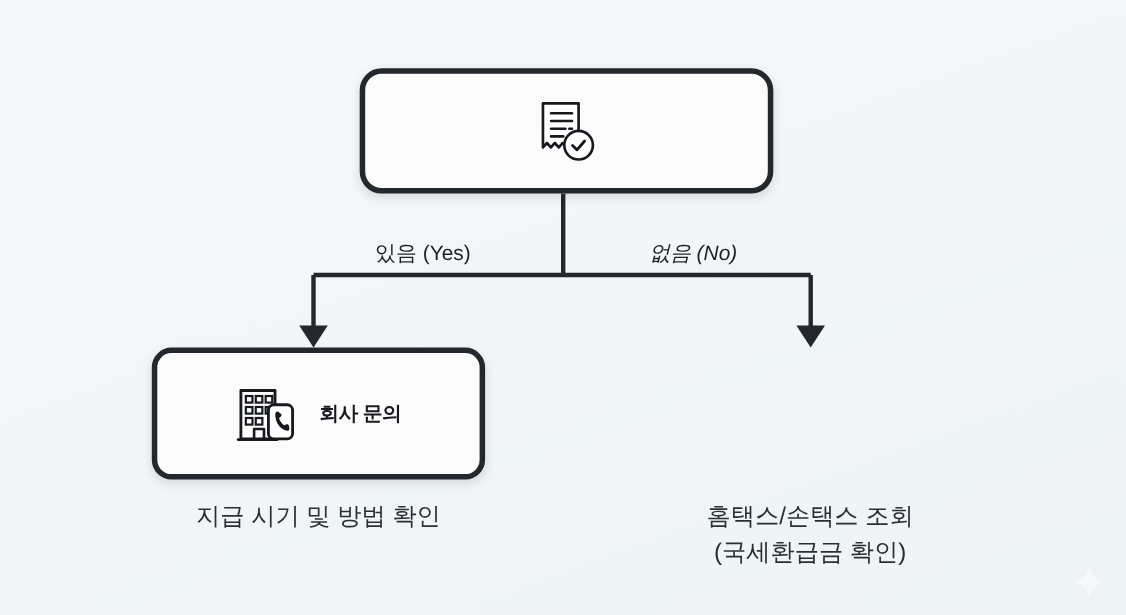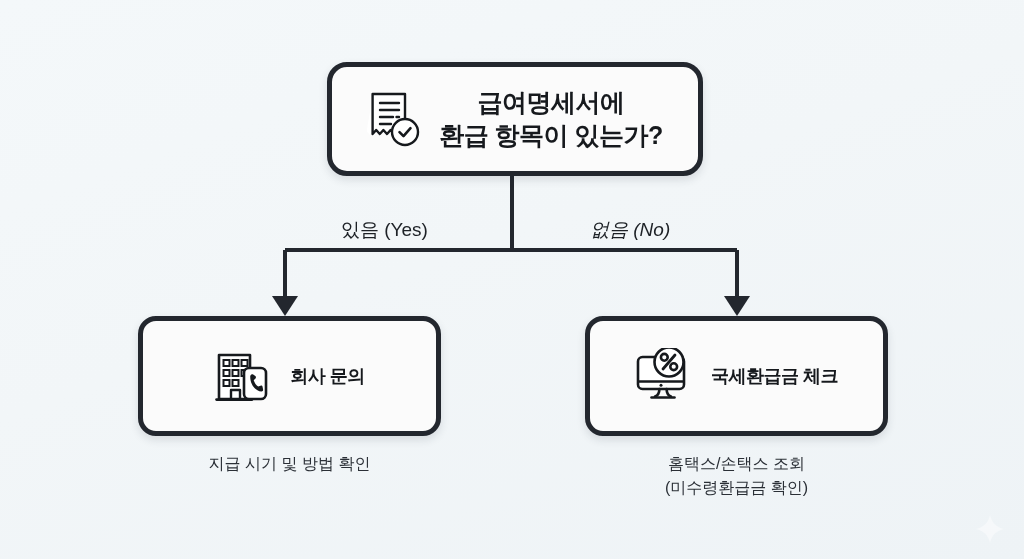--- a/index.html
+++ b/index.html
@@ -105,21 +105,21 @@
   }
   #edge-label-no {
     left: 590px;
     top: 217px;
     font-style: italic;
   }
 
   
   .caption {
     position: absolute;
-    font-size: 16px;
+    font-size: 22px;
     color: #2a2f36;
     text-align: center;
     line-height: 1.52;
     white-space: pre-line;
   }
   #caption-left {
     left: 138px;
     top: 452px;
     width: 303px;
   }
@@ -167,22 +167,20 @@
         <line x1="13" y1="13" x2="32" y2="13" stroke="#16191d" stroke-width="2.4" stroke-linecap="round"></line>
         <line x1="13" y1="20" x2="32" y2="20" stroke="#16191d" stroke-width="2.4" stroke-linecap="round"></line>
         <line x1="13" y1="27" x2="26" y2="27" stroke="#16191d" stroke-width="2.4" stroke-linecap="round"></line>
         <line x1="29.5" y1="27" x2="32" y2="27" stroke="#16191d" stroke-width="2.4" stroke-linecap="round"></line>
         <line x1="13" y1="34" x2="24" y2="34" stroke="#16191d" stroke-width="2.4" stroke-linecap="round"></line>
 
         <circle cx="38" cy="42" r="13" fill="#ffffff" stroke="#16191d" stroke-width="2.4"></circle>
         <path d="M32.5 42.2 l4 4 7 -8" fill="none" stroke="#16191d" stroke-width="2.6" stroke-linecap="round" stroke-linejoin="round"></path>
       </svg>
     </span>
-    <span class="node-text">급여명세서에
-환급 항목이 있는가?</span>
   </div>
 
   <span class="edge-label" id="edge-label-yes">있음 (Yes)</span>
   <span class="edge-label" id="edge-label-no">없음 (No)</span>
 
   <div class="node" id="outcome-node-left">
     <span class="node-icon">
       <svg width="56" height="58" viewBox="0 0 56 58" xmlns="http://www.w3.org/2000/svg">
 
         <path d="M5 8 H36 V52 H5 Z" fill="#ffffff" stroke="#16191d" stroke-width="2.6" stroke-linejoin="round"></path>
@@ -202,41 +200,22 @@
 
         <rect x="30" y="21" width="22" height="31" rx="5" ry="5" fill="#ffffff" stroke="#16191d" stroke-width="2.6"></rect>
         <path d="M36.2 29.5 c0 8.5 5.5 14.5 11.2 15 c1.2 .1 1.9 -.9 1.7 -2 l-.5 -2.6
                  c-.2 -1 -1.1 -1.5 -2 -1.2 l-2.4 .8 c-2.2 -1.6 -3.7 -3.6 -4.5 -6.2 l1.8 -1.9
                  c.7 -.7 .6 -1.7 -.2 -2.3 l-2.1 -1.6 c-.9 -.7 -2.1 -.3 -2.6 .7 c-.3 .6 -.4 1 -.4 1.3 Z" fill="#16191d"></path>
       </svg>
     </span>
     <span class="node-text outcome-text">회사 문의</span>
   </div>
 
-  <div class="node" id="outcome-node-right">
-    <span class="node-icon">
-      <svg width="58" height="56" viewBox="0 0 58 56" xmlns="http://www.w3.org/2000/svg">
-
-        <rect x="3" y="9" width="46" height="32" rx="4.5" ry="4.5" fill="#ffffff" stroke="#16191d" stroke-width="2.6"></rect>
-        <line x1="3" y1="33.5" x2="49" y2="33.5" stroke="#16191d" stroke-width="2.4"></line>
-        <circle cx="26" cy="37.3" r="1.5" fill="#16191d"></circle>
-
-        <path d="M20 48.5 C24 47 24.4 44 24.4 41 M31.6 41 C31.6 44 32 47 36 48.5" fill="none" stroke="#16191d" stroke-width="2.6" stroke-linecap="round"></path>
-        <line x1="16.5" y1="49.5" x2="39.5" y2="49.5" stroke="#16191d" stroke-width="2.6" stroke-linecap="round"></line>
-
-        <circle cx="34" cy="14" r="14.5" fill="#ffffff" stroke="#16191d" stroke-width="2.6"></circle>
-        <line x1="28" y1="21" x2="40" y2="7" stroke="#16191d" stroke-width="2.8" stroke-linecap="round"></line>
-        <circle cx="29.3" cy="9.3" r="3.4" fill="none" stroke="#16191d" stroke-width="2.6"></circle>
-        <circle cx="38.7" cy="18.7" r="3.4" fill="none" stroke="#16191d" stroke-width="2.6"></circle>
-      </svg>
-    </span>
-    <span class="node-text outcome-text">국세환급금 체크</span>
-  </div>
 
   <div class="caption" id="caption-left">지급 시기 및 방법 확인</div>
   <div class="caption" id="caption-right">홈택스/손택스 조회
-(미수령환급금 확인)</div>
+(국세환급금 확인)</div>
 
   <svg id="corner-watermark" viewBox="0 0 40 40" xmlns="http://www.w3.org/2000/svg">
     <path d="M20 6 C22 14 26 18 34 20 C26 22 22 26 20 34 C18 26 14 22 6 20 C14 18 18 14 20 6 Z" fill="#ffffff" opacity="0.85"></path>
   </svg>
 
 </div>
 
 </body></html>

